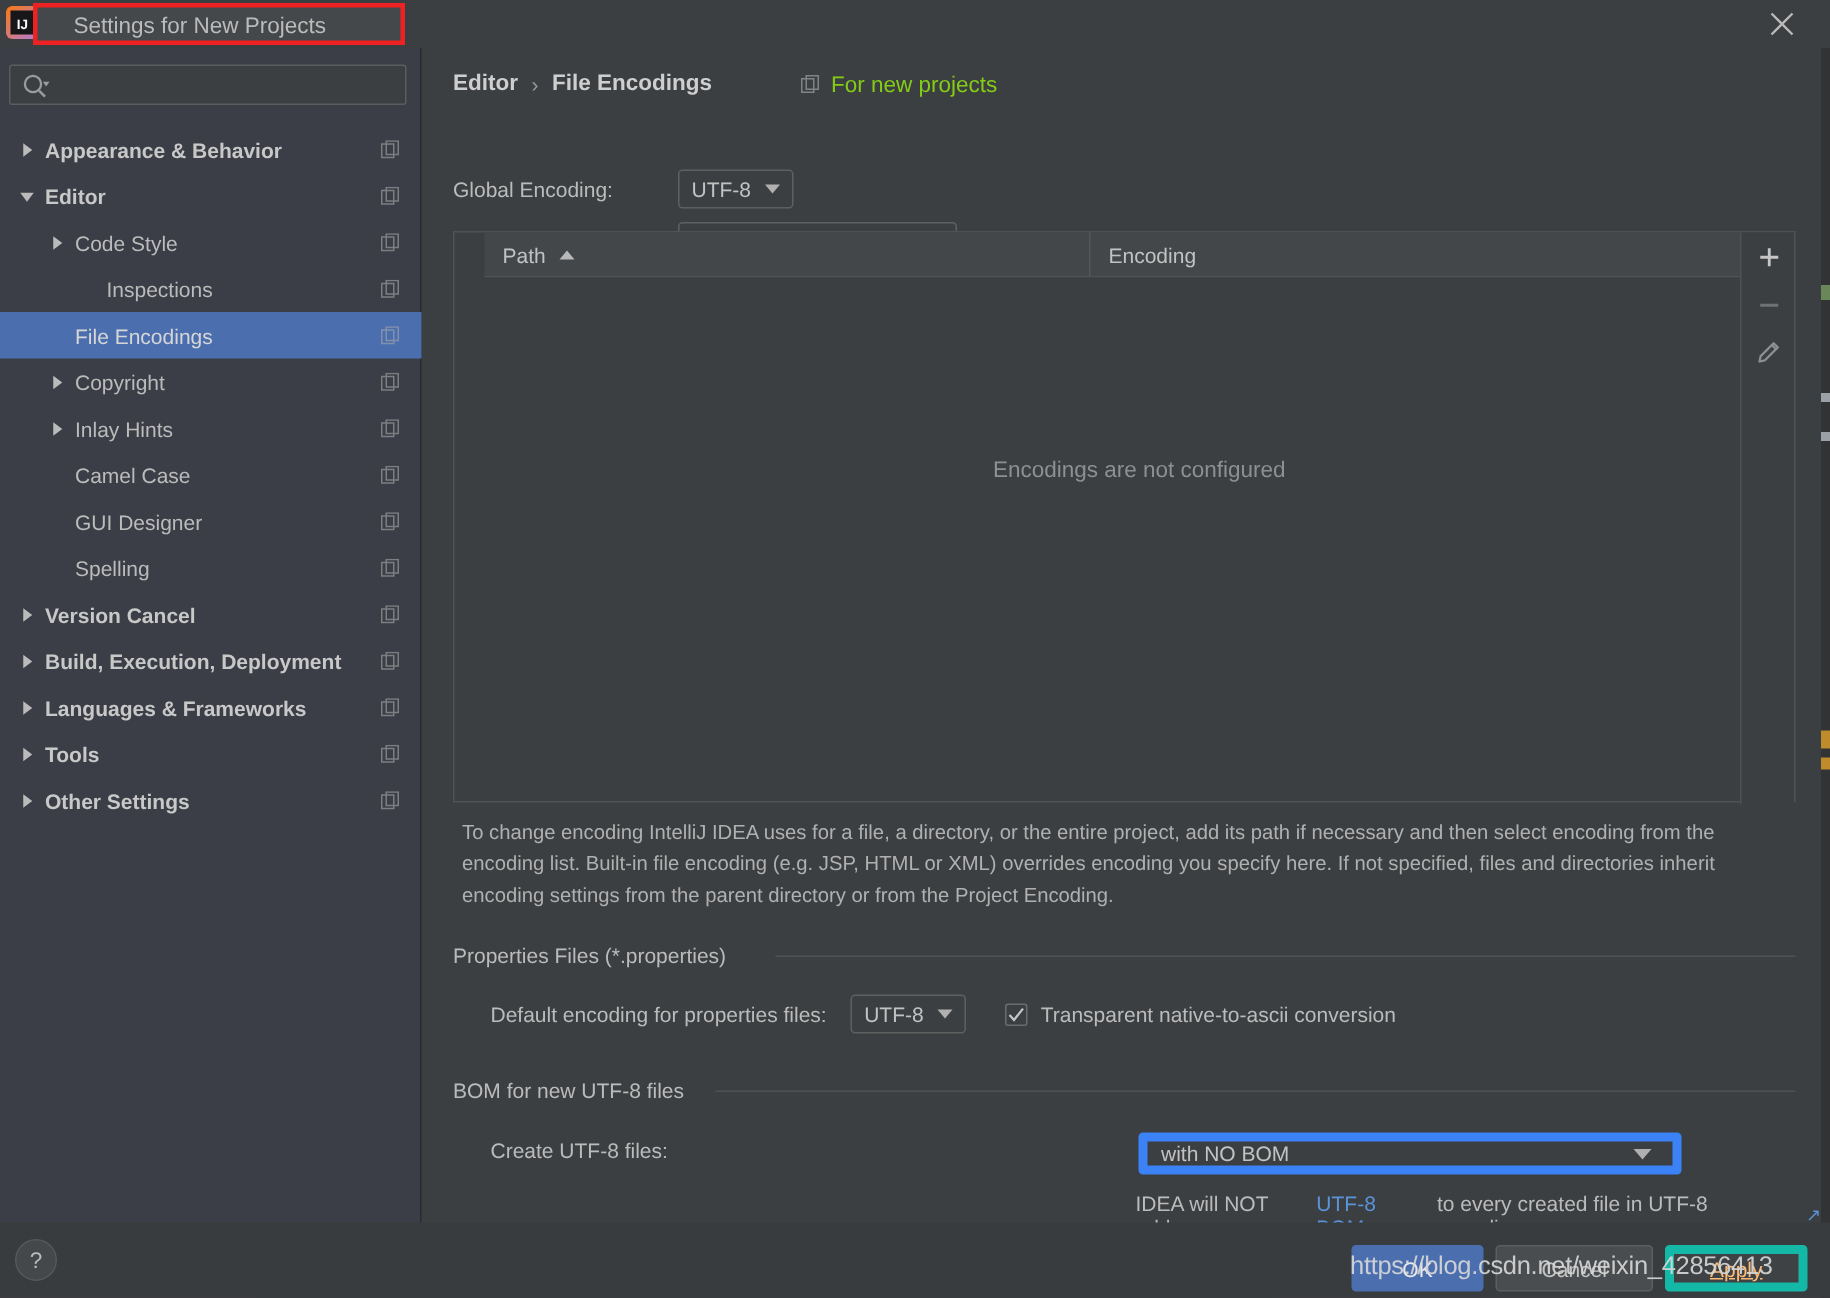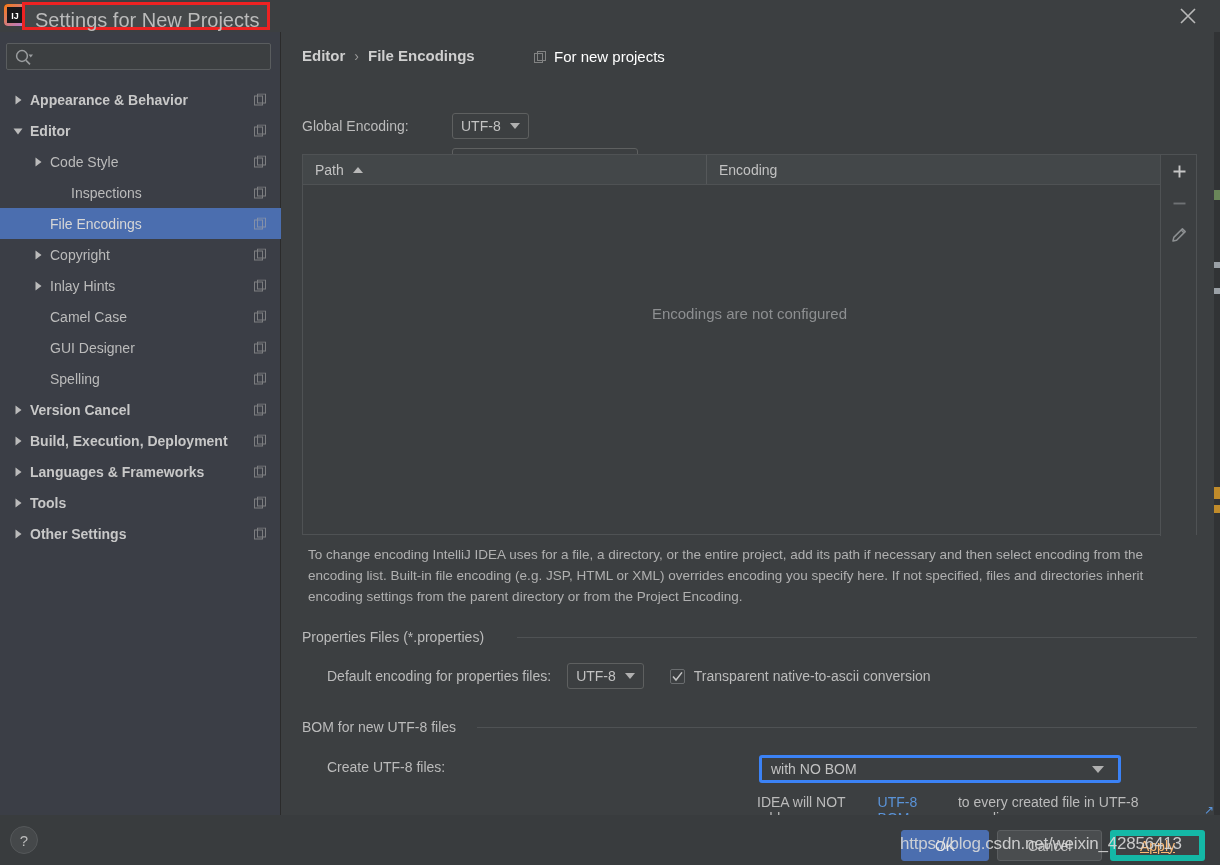--- a/index.html
+++ b/index.html
@@ -17,21 +17,21 @@
   .edge-sliver i { position:absolute; left:0; width:6px; display:block; }
 
   
   .titlebar { position:absolute; left:0; top:0; width:1220px; height:32px;
      background:#3c3f41; }
   .ij-logo { position:absolute; left:4px; top:4px; width:22px; height:22px;
      border-radius:4px; overflow:hidden; background:#000; }
   .ij-logo svg { display:block; }
   .title-box { position:absolute; left:22px; top:2px; width:248px; height:28px;
      border:3px solid #ee2222; background:#45484a; }
-  .title-text { position:absolute; left:10px; top:4px; font-size:20px;
+  .title-text { position:absolute; left:24px; top:4px; font-size:15px;
      color:#bbbbbb; white-space:nowrap; }
   .close-btn { position:absolute; right:20px; top:4px; width:24px; height:24px;
      cursor:pointer; }
   .close-btn svg { display:block; }
 
   
   .sidebar { position:absolute; left:0; top:32px; width:281px; height:783px;
      background:#3b3e46; border-right:1px solid #2b2b2b; }
   .search-wrap { position:absolute; left:6px; top:11px; width:265px; height:27px;
      background:#3c3f41; border:1px solid #5a5d5f; border-radius:2px; }
@@ -55,21 +55,21 @@
 
   
   .main { position:absolute; left:282px; top:32px; width:932px; height:783px;
      background:#3c3f41; }
 
   .crumbs { position:absolute; left:20px; top:15px; display:flex; align-items:center;
      gap:9px; font-size:15px; }
   .crumbs .c { color:#cfcfcf; font-weight:bold; cursor:pointer; }
   .crumbs .sep { color:#9a9a9a; font-size:14px; }
   .fornew { position:absolute; left:252px; top:16px; display:flex; align-items:center;
-     gap:7px; color:#ffffff; font-size:15px; }
+     gap:7px; color:#84cc16; font-size:15px; }
   .fornew .ic { width:13px; height:13px; opacity:.75; }
 
   .row-enc { position:absolute; display:flex; align-items:center; }
   .enc-label { font-size:14px; color:#bbbbbb; }
 
   .combo { height:26px; border:1px solid #5e6060; border-radius:3px;
      background:#3c3f41; display:inline-flex; align-items:center; padding:0 8px;
      gap:9px; cursor:pointer; }
   .combo .v { font-size:14px; color:#c2c2c2; white-space:nowrap; }
   .combo .car { width:0; height:0; border-left:5px solid transparent;
@@ -101,21 +101,21 @@
   .group-title { position:absolute; font-size:14px; color:#bbbbbb;
      background:#3c3f41; padding-right:9px; }
   .group-rule { position:absolute; height:1px; background:#4f5254; }
 
   .chk { width:15px; height:15px; border:1px solid #6a6d6f; border-radius:2px;
      background:#3c3f41; display:inline-flex; align-items:center;
      justify-content:center; cursor:pointer; }
   .chk svg { display:block; }
 
   .combo-wide { position:absolute; left:477px; top:723px; width:362px; height:28px;
-     border:3px solid #3b82f6; border-radius:3px; background:#3c3f41;
+     border:6px solid #3b82f6; border-radius:3px; background:#3c3f41;
      display:flex; align-items:center; cursor:pointer; }
   .combo-wide .v { font-size:14px; color:#c2c2c2; padding-left:9px; }
   .combo-wide .car { position:absolute; right:14px; width:0;height:0;
      border-left:6px solid transparent;border-right:6px solid transparent;
      border-top:7px solid #b0b0b0; }
 
   .bomnote { position:absolute; left:475px; top:762px; font-size:14px;
      color:#bbbbbb; display:flex; align-items:center; gap:5px; }
   .bomnote a { color:#5a93d8; text-decoration:none; cursor:pointer; }
   .ext-arrow { color:#5a93d8; font-size:12px; }
@@ -404,21 +404,21 @@
     </div>
 
     <div class="row-enc" style="left:20px; top:116px;">
       <span class="enc-label" style="width:150px;">Project Encoding:</span>
       <span class="combo">
         <span class="v">&lt;System Default: GBK&gt;</span>
         <span class="car"></span>
       </span>
     </div>
 
-    <div class="tablebox" style="top:122px;">
+    <div class="tablebox" style="top:122px;padding-left:20px;">
       <div class="thead">
         <div class="th path">
           <span>Path</span>
           <span class="sort-caret"></span>
         </div>
         <div class="th enc">
           <span>Encoding</span>
         </div>
       </div>
       <div class="tbody">

